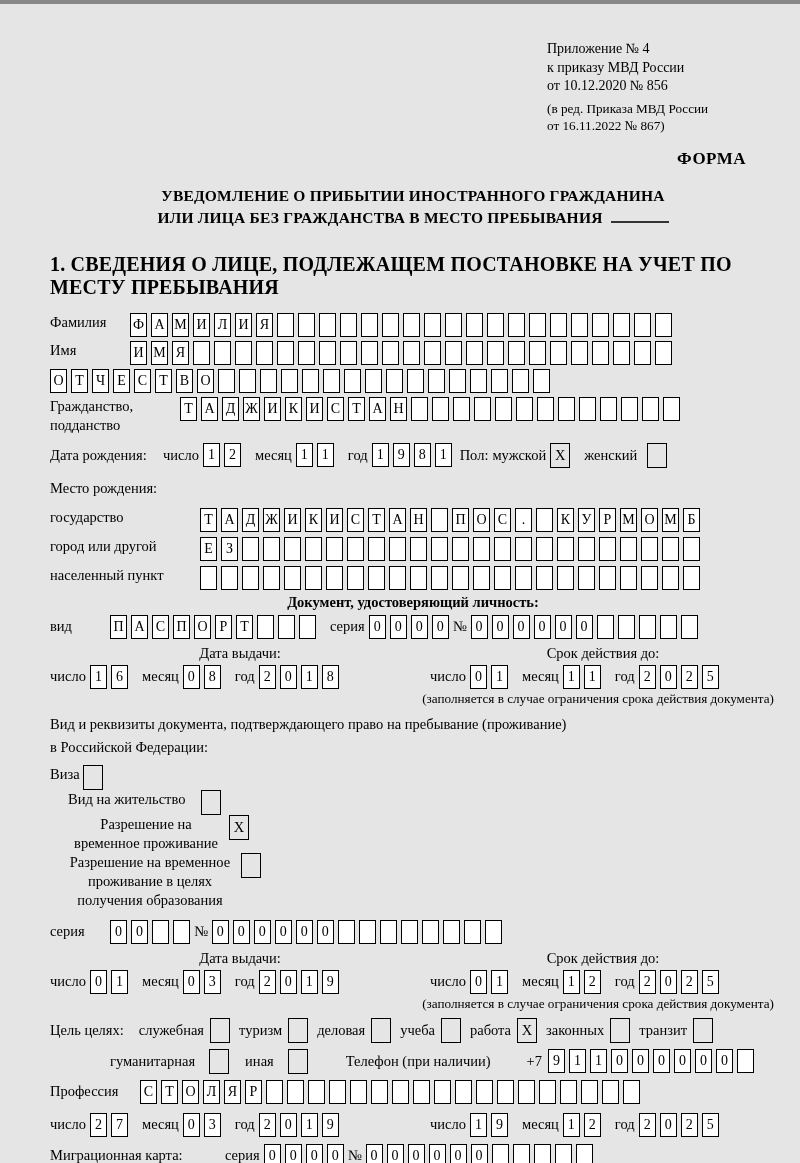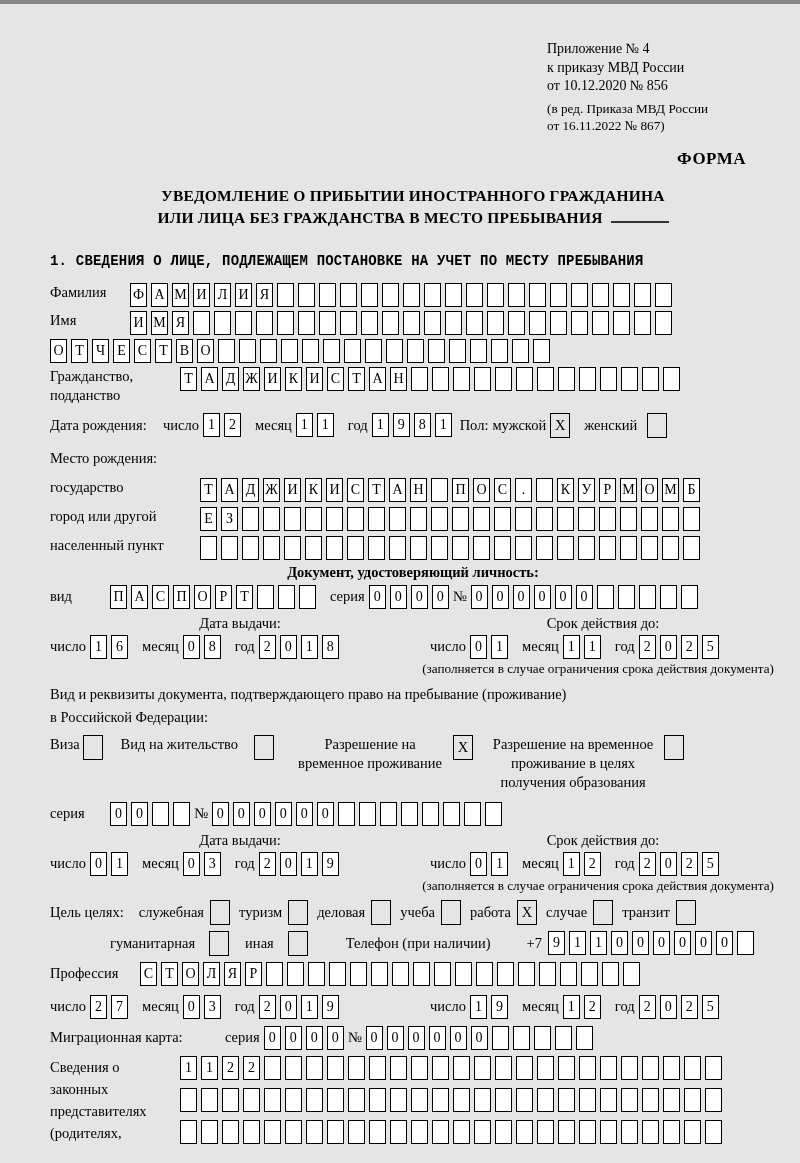--- a/index.html
+++ b/index.html
@@ -9,21 +9,21 @@
     font-family: "Liberation Serif", "DejaVu Serif", serif;
     font-size: 14.5px; margin: 4px auto; overflow: hidden;
     padding: 36px 24px 0 50px; position: relative;
   }
   
   .hdr-block { margin-left: 497px; line-height: 18.5px; font-size: 14px; }
   .hdr-block .rev { font-size: 13.2px; line-height: 17.5px; margin-top: 4px; }
   .form-word { text-align: right; padding-right: 30px; font-weight: bold; font-size: 17px; margin-top: 14px; letter-spacing: .5px; }
   .title { text-align: center; font-weight: bold; font-size: 15.5px; line-height: 22px; margin-top: 16px; letter-spacing: .2px; }
   .title-blank { display:inline-block; width: 58px; border-bottom: 2px solid #333; height: 14px; margin-left: 8px; }
-  .sec-head { font-weight: bold; font-size: 14px; margin-top: 24px; margin-bottom: 14px; letter-spacing: .2px; font-family: Liberation Mono, monospace; }
+  .sec-head { font-weight: bold; font-size: 20px; margin-top: 24px; margin-bottom: 14px; letter-spacing: .2px; }
 
   
   .frow { display: flex; align-items: flex-start; margin-bottom: 4px; }
   .lbl { line-height: 19px; flex: none; }
   .w80  { width: 80px; }
   .w130 { width: 130px; }
   .w150 { width: 150px; }
   .cells { display: inline-flex; flex: none; }
   .cell {
     width: 17px; height: 24px; border: 1.6px solid #000; margin-right: 4px;
@@ -41,21 +41,21 @@
   .dh-left { width: 380px; text-align: center; }
   .dh-right { flex: 1; text-align: center; }
   .dual-row { display: flex; margin-top: 3px; margin-bottom: 2px; }
   .dgroup { display: flex; align-items: center; }
   .dgroup.left { width: 380px; }
   .dw { margin-right: 4px; }
   .dw.m { margin-left: 10px; }
   .note { text-align: right; font-size: 13.2px; margin: 1px 2px 6px 0; }
 
   .intro { line-height: 23px; margin-top: 4px; }
-  .optrow { display: flex; align-items: flex-start; margin: 6px 0 10px 0; }
+  .optrow { display: flex; align-items: flex-start; margin: 6px 0 10px 0; flex-direction: column; }
   .opt { display: flex; align-items: flex-start; }
   .opt .olbl { line-height: 19px; }
   .opt .cbox { margin-left: 7px; }
   .c150 { width: 152px; text-align: center; }
   .c168 { width: 168px; text-align: center; }
   .purpose { display: flex; align-items: center; flex-wrap: nowrap; margin-bottom: 6px; }
   .purpose .olbl { margin-left: 9px; margin-right: 6px; }
   .purpose .first { margin-left: 0; }
 </style>
 </head>
@@ -510,21 +510,21 @@
     <span class="olbl">служебная</span>
     <span class="cbox"></span>
     <span class="olbl">туризм</span>
     <span class="cbox"></span>
     <span class="olbl">деловая</span>
     <span class="cbox"></span>
     <span class="olbl">учеба</span>
     <span class="cbox"></span>
     <span class="olbl">работа</span>
     <span class="cbox">X</span>
-    <span class="olbl">случае</span>
+    <span class="olbl">законных</span>
     <span class="cbox"></span>
     <span class="olbl">транзит</span>
     <span class="cbox"></span>
   </div>
 
   <div class="purpose" style="margin-left:60px">
     <span class="olbl first">гуманитарная</span>
     <span class="cbox" style="margin-left:8px"></span>
     <span class="olbl" style="margin-left:16px">иная</span>
     <span class="cbox" style="margin-left:8px"></span>

